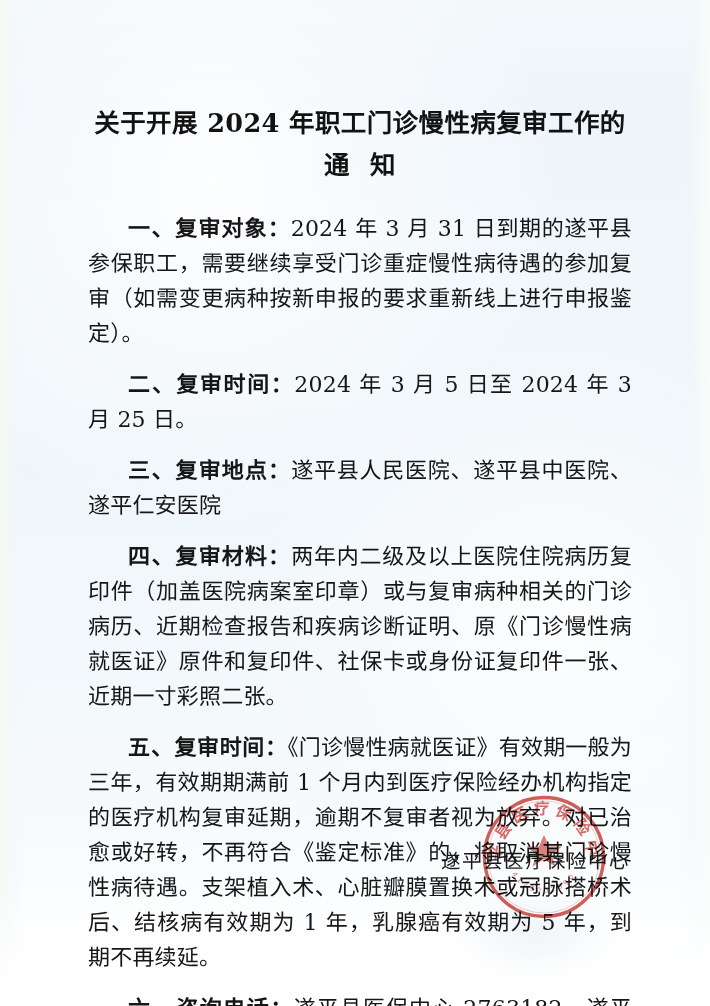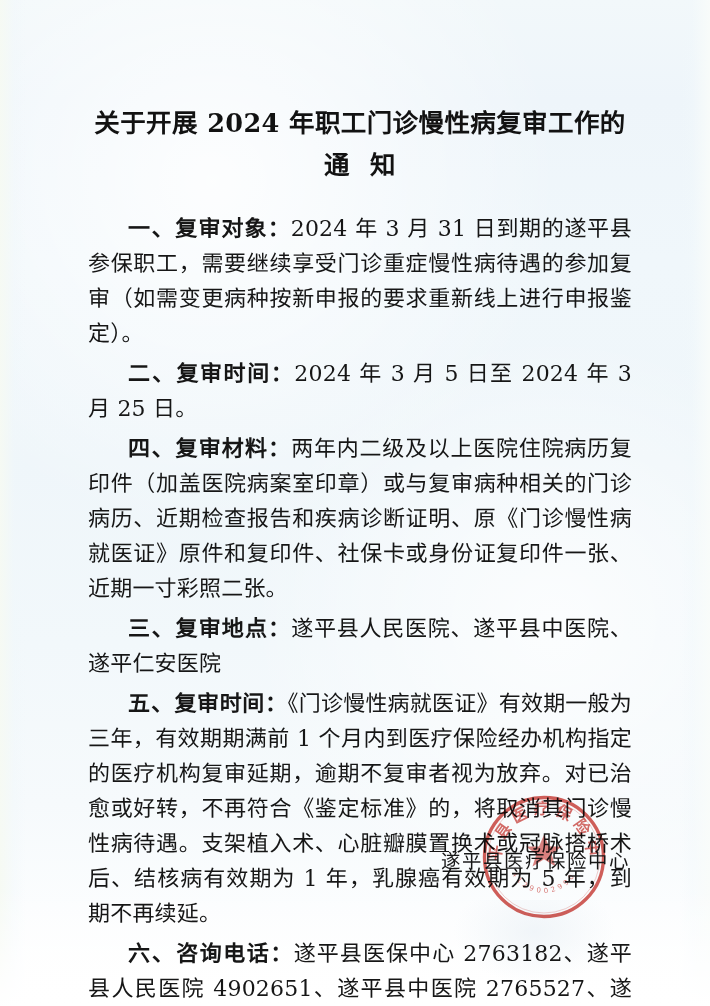--- a/index.html
+++ b/index.html
@@ -102,21 +102,21 @@
     font-size: 22px;
     line-height: 35px;
     color: #161616;
     text-align: justify;
     text-justify: inter-ideograph;
     text-indent: 40px;
     letter-spacing: 0.2px;
     font-family: "DejaVu Serif", "Liberation Serif", serif;
   }
   #para-1 { margin-top: 27px; }
-  .para + .para { margin-top: 5px; }
+  .para + .para { margin-top: 16px; }
 
   .sec-label {
     font-weight: 700;
     letter-spacing: 0.6px;
   }
   .sec-num {
     font-weight: 700;
     letter-spacing: 1.2px;
   }
 
@@ -167,23 +167,23 @@
 
     <h1 class="doc-title">
       <span class="title-line-1">关于开展 2024 年职工门诊慢性病复审工作的</span>
       <span class="title-line-2"><span>通</span><span class="title-gap"></span><span>知</span></span>
     </h1>
 
     <p class="para" id="para-1"><span class="sec-num">一、</span><span class="sec-label">复审对象：</span><span>2024 年 3 月 31 日到期的遂平县参保职工，需要继续享受门诊重症慢性病待遇的参加复审（如需变更病种按新申报的要求重新线上进行申报鉴定）。</span></p>
 
     <p class="para"><span class="sec-num">二、</span><span class="sec-label">复审时间：</span><span>2024 年 3 月 5 日至 2024 年 3 月 25 日。</span></p>
 
+    <p class="para"><span class="sec-num">三、</span><span class="sec-label">复审地点：</span><span>遂平县人民医院、遂平县中医院、遂平仁安医院</span></p>
+
     <p class="para"><span class="sec-num">四、</span><span class="sec-label">复审材料：</span><span>两年内二级及以上医院住院病历复印件（加盖医院病案室印章）或与复审病种相关的门诊病历、近期检查报告和疾病诊断证明、原《门诊慢性病就医证》原件和复印件、社保卡或身份证复印件一张、近期一寸彩照二张。</span></p>
-
-    <p class="para"><span class="sec-num">三、</span><span class="sec-label">复审地点：</span><span>遂平县人民医院、遂平县中医院、遂平仁安医院</span></p>
 
     <p class="para"><span class="sec-num">五、</span><span class="sec-label">复审时间：</span><span>《门诊慢性病就医证》有效期一般为三年，有效期期满前 1 个月内到医疗保险经办机构指定的医疗机构复审延期，逾期不复审者视为放弃。对已治愈或好转，不再符合《鉴定标准》的，将取消其门诊慢性病待遇。支架植入术、心脏瓣膜置换术或冠脉搭桥术后、结核病有效期为 1 年，乳腺癌有效期为 5 年，到期不再续延。</span></p>
 
     <p class="para"><span class="sec-num">六、</span><span class="sec-label">咨询电话：</span><span>遂平县医保中心 2763182、遂平县人民医院 4902651、遂平县中医院 2765527、遂平仁安医院 4900223</span></p>
 
   </div>
 
   <div id="signature-block">
     <div class="sig-line" id="sig-issuer">遂平县医疗保险中心</div>
   </div>

